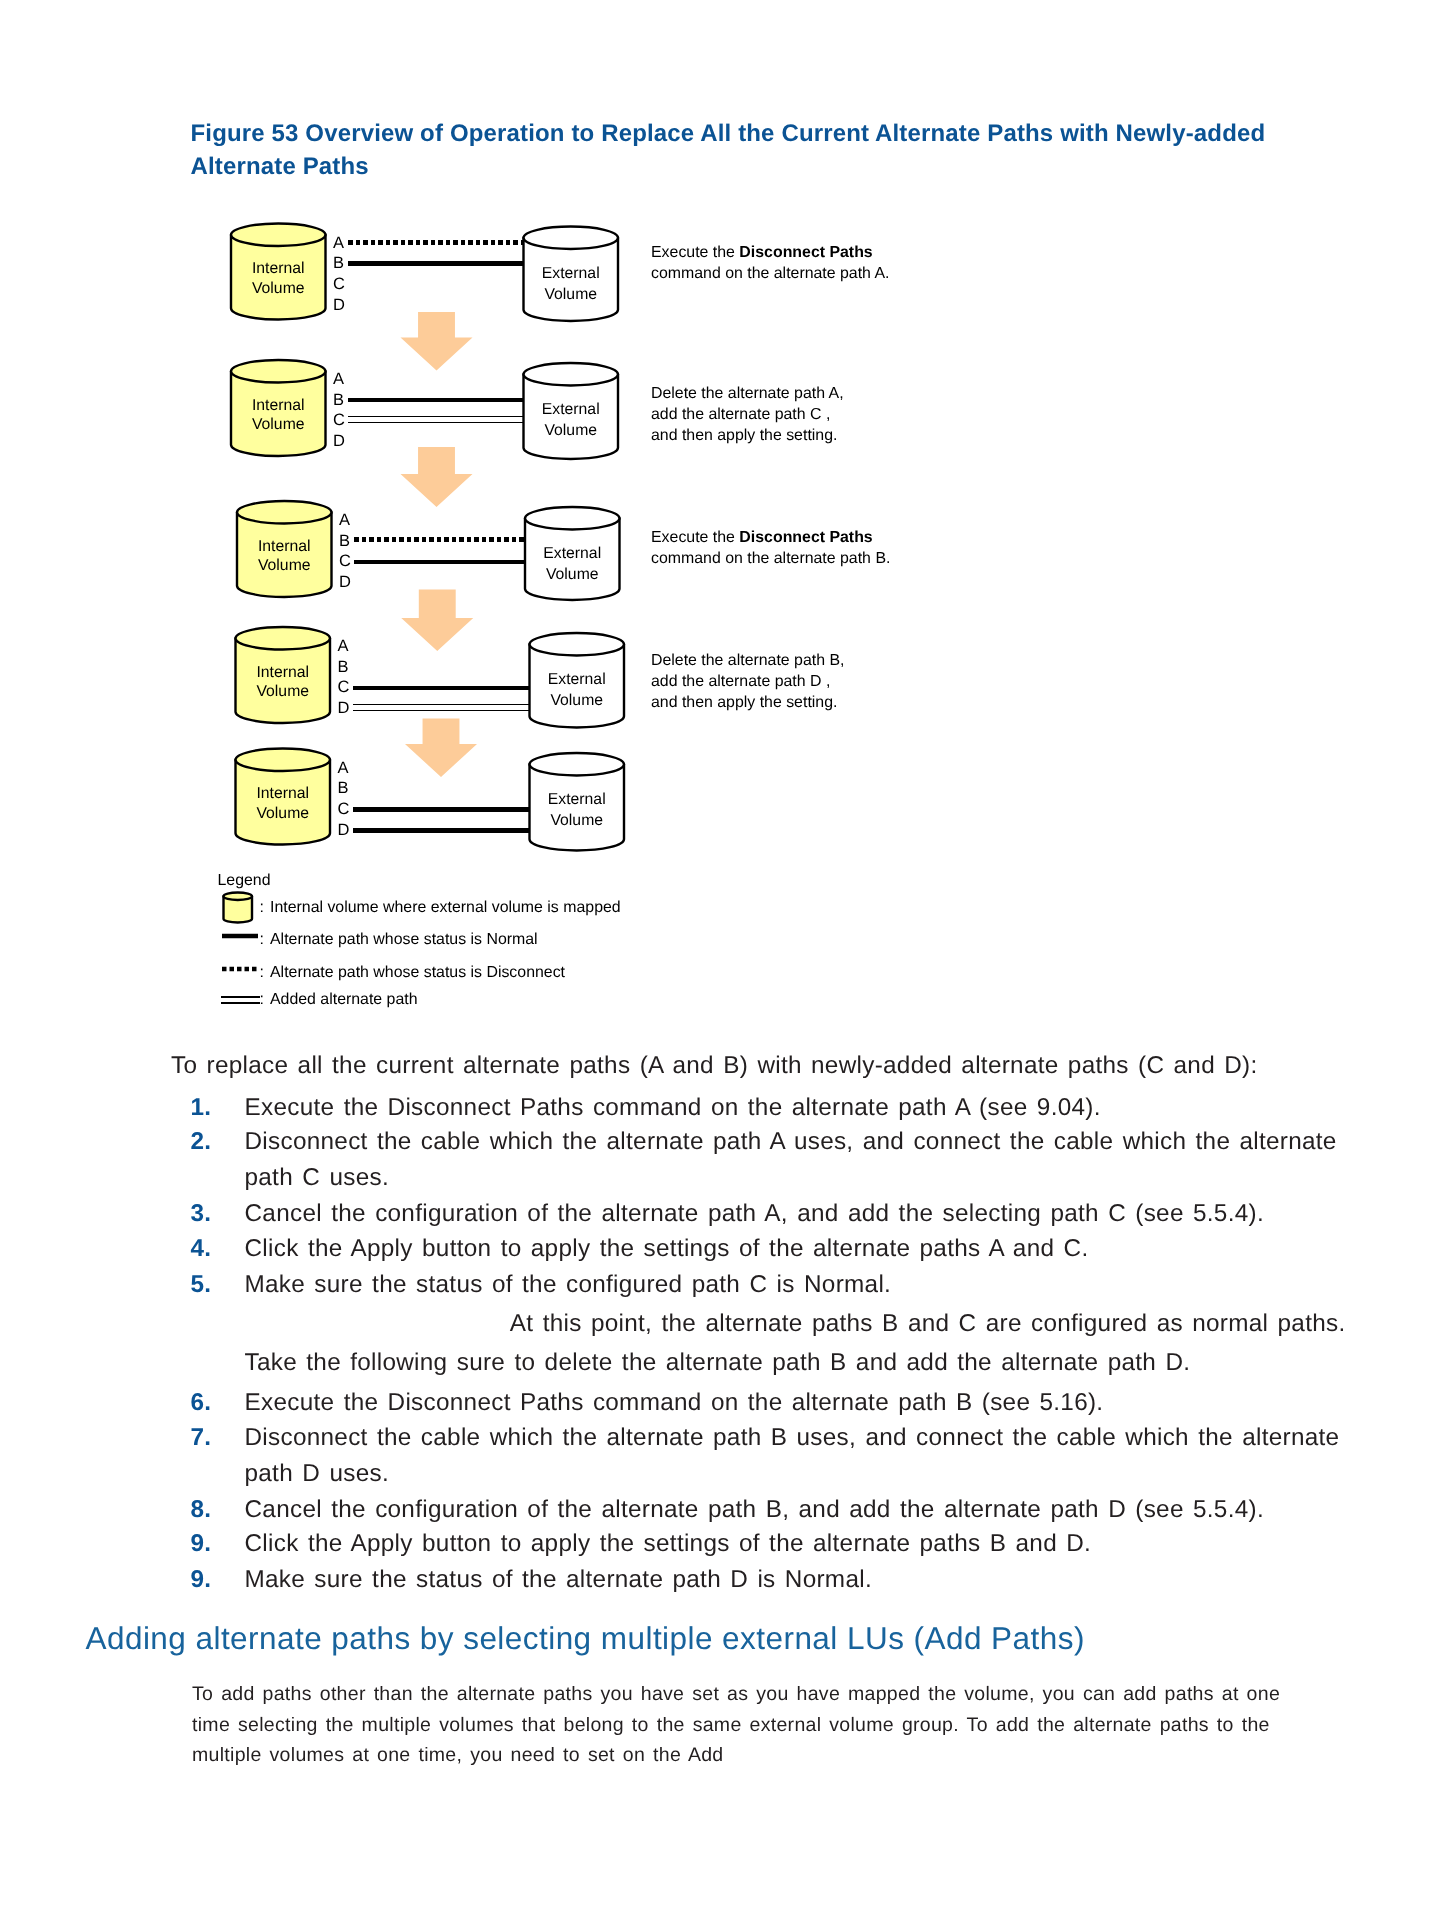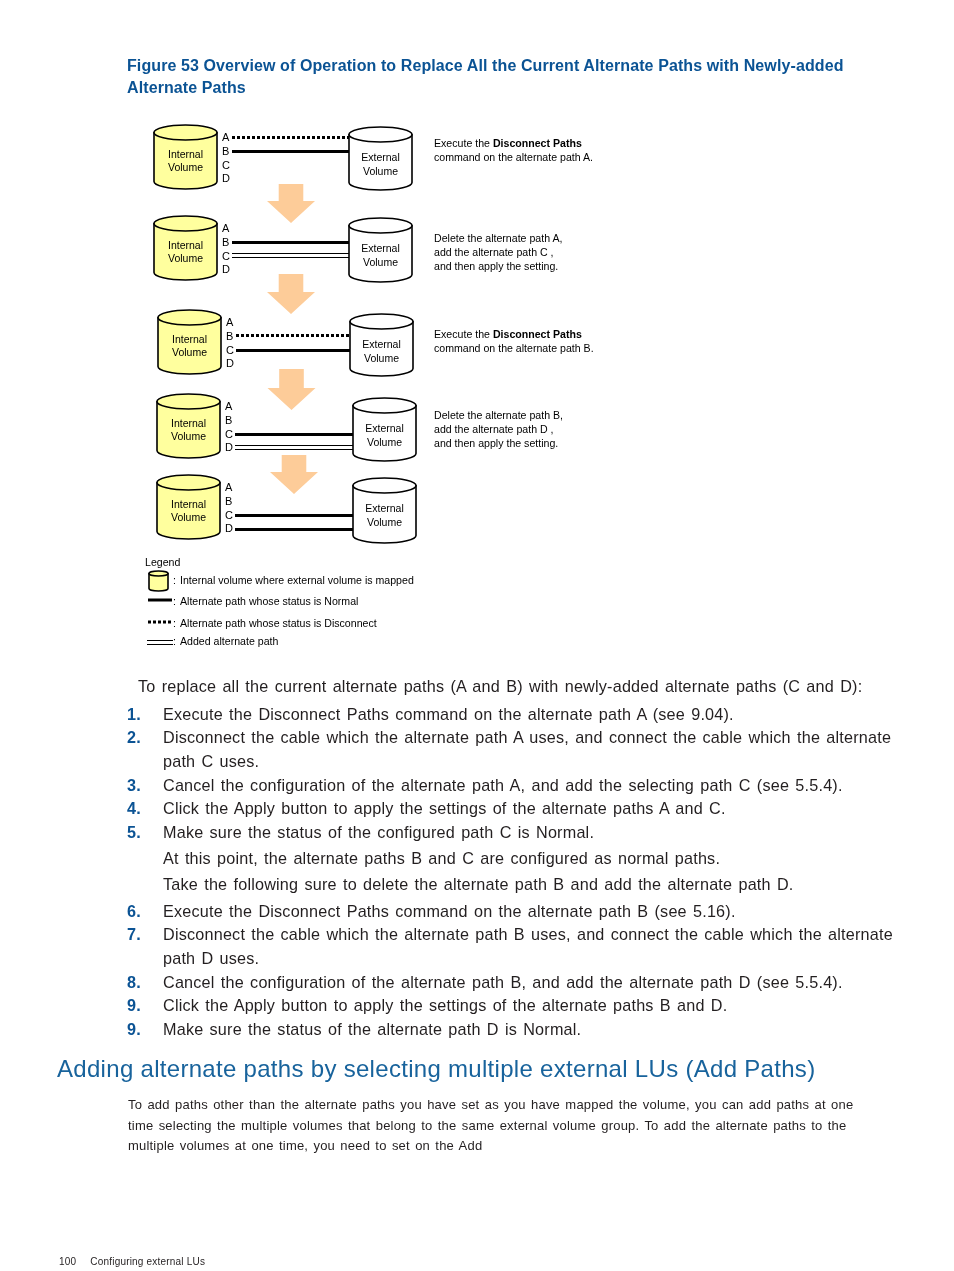--- a/index.html
+++ b/index.html
@@ -1,49 +1,49 @@
 <!DOCTYPE html>
 <html style="--caption-color: #0b5394; --stepnum-color: #0b5394; --heading-color: #18639c; --text-color: #231f20; --page-bg: #ffffff;"><head>
 <meta charset="utf-8">
 <title>Configuring external LUs</title>
 <style>
   html{--caption-color:#0b5394;--stepnum-color:#0b5394;--heading-color:#18639c;--text-color:#231f20;--page-bg:#ffffff;}
   html,body{margin:0;padding:0;background:var(--page-bg);}
   body{width:954px;height:1271px;font-family:"Liberation Sans",sans-serif;color:var(--text-color);overflow:hidden;}
-  .page{position:relative;width:954px;height:974px;}
+  .page{position:relative;width:954px;height:974px;margin-top:24px;}
   .page{will-change:transform;transform:translateZ(0);}
 
   
   .fig-caption{
     position:absolute;left:127px;top:55px;width:728px;
     font-family:"Liberation Sans",sans-serif;
     font-weight:bold;font-size:16px;line-height:21.5px;
     color:var(--caption-color);letter-spacing:0.1px;
   }
 
   
   .diagram{position:absolute;left:0;top:0;}
 
   
   .intro{
-    position:absolute;left:138px;top:675px;width:790px;
+    position:absolute;left:114px;top:675px;width:790px;
     font-size:16.2px;letter-spacing:0.2px;word-spacing:1.5px;line-height:23.7px;color:var(--text-color);
   }
   .steps{position:absolute;left:127px;top:702.5px;width:770px;}
   .step{display:flex;font-size:16.2px;letter-spacing:0.2px;word-spacing:1.5px;line-height:23.7px;margin-bottom:0px;}
   .step .num{width:36px;flex:0 0 36px;color:var(--stepnum-color);font-weight:bold;}
   .step .txt{flex:1;}
-    .note1{margin-top:2.5px;}
+    .note1{margin-top:2.5px;text-align:right;}
   .note2{margin-top:2.5px;}
   .group2{margin-top:2.5px;}
   .note{margin-left:36px;font-size:16.2px;letter-spacing:0.2px;word-spacing:1.5px;line-height:23.7px;}
 
   .h1{
     position:absolute;left:57px;top:1054px;width:880px;
-    font-size:24px;letter-spacing:0.3px;line-height:30px;color:var(--heading-color);font-weight:normal;
+    font-size:21px;letter-spacing:0.3px;line-height:30px;color:var(--heading-color);font-weight:normal;
   }
   .para{
     position:absolute;left:128px;top:1095px;width:748px;
     font-size:13px;letter-spacing:0.2px;word-spacing:1.5px;line-height:20.5px;color:var(--text-color);
   }
   .footer{
     position:absolute;left:59px;top:1256px;font-size:10px;letter-spacing:0.2px;color:var(--text-color);
   }
   .footer .pg{margin-right:11px;}
 </style>

